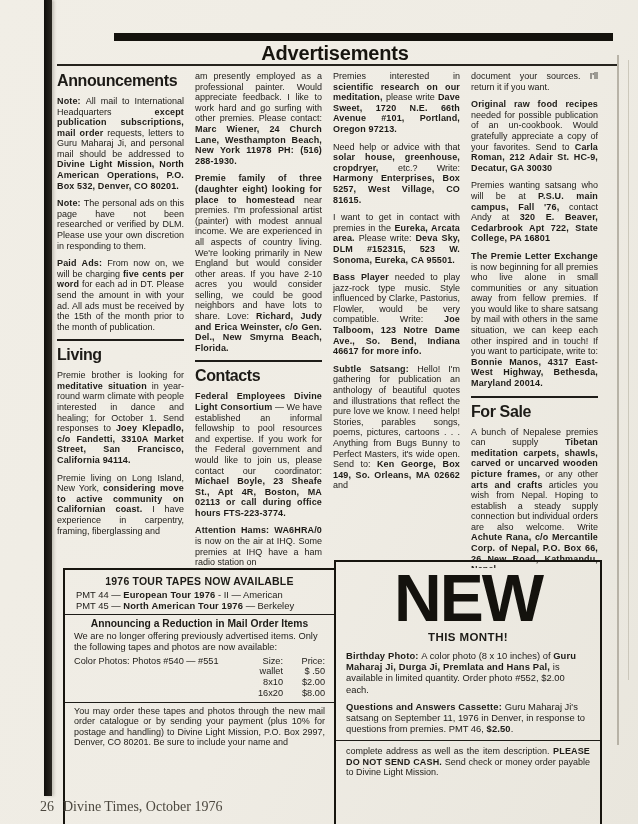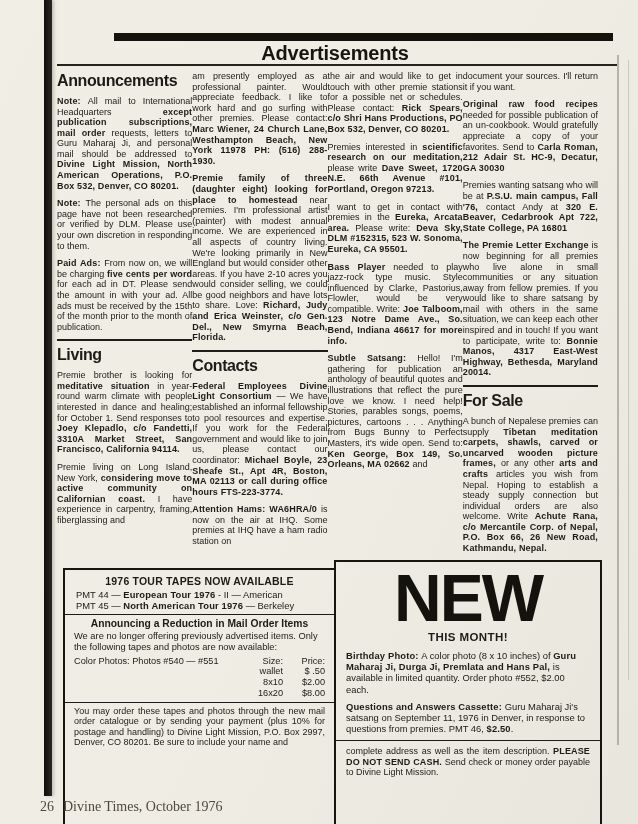--- a/index.html
+++ b/index.html
@@ -15,21 +15,21 @@
     background:linear-gradient(90deg,#0f0e0b,#2b2822);box-shadow:2px 0 3px rgba(60,55,45,.25);}
   .edge-line-1{position:absolute;left:617px;top:55px;width:2px;height:690px;background:#a5a093;opacity:.75;}
   .edge-line-2{position:absolute;left:628px;top:60px;width:1px;height:620px;background:#c3bfb2;opacity:.8;}
   
   .top-bar{position:absolute;left:114px;top:33px;width:499px;height:8px;background:#14120d;}
   .page-title{position:absolute;left:57px;top:42px;width:556px;text-align:center;
     font-size:20px;font-weight:bold;letter-spacing:-.2px;color:#17150f;}
   .title-rule{position:absolute;left:57px;top:64px;width:560px;height:2px;background:#26231d;}
   
   .columns{position:absolute;left:57px;top:71px;width:541px;height:497px;overflow:hidden;
-    display:grid;grid-template-columns:repeat(4,1fr);column-gap:0;}
+    display:grid;grid-template-columns:repeat(4,1fr);column-gap:11px;}
   .col{min-width:0;font-size:9px;line-height:10.6px;text-align:justify;}
   .sechead{font-size:16px;font-weight:bold;letter-spacing:-.4px;line-height:1.12;margin:1px 0 6px;text-align:left;}
   .secrule{border-top:2px solid #1e1c18;margin:5px 0 5px;}
   .ad{margin:0 0 7px;}
   .bb{font-weight:bold;letter-spacing:.15px;}
   
   .tour-box{position:absolute;left:63px;top:568px;width:273px;height:264px;
     border:2.5px solid #17150f;padding:5px 9px 4px;overflow:hidden;}
   .tour-title{font-size:10.5px;font-weight:bold;text-align:center;letter-spacing:.2px;margin-bottom:2px;}
   .tape{font-size:9.4px;line-height:11px;padding-left:2px;white-space:nowrap;overflow:hidden;}
@@ -76,22 +76,22 @@
     </div>
     <div class="col">
       <p class="ad"><span>am presently employed as a professional painter. Would appreciate feedback. I like to work hard and go surfing with other premies. Please contact: </span><span class="bb">Marc Wiener, 24 Church Lane, Westhampton Beach, New York 11978 PH: (516) 288-1930.</span></p>
       <p class="ad"><span class="bb">Premie family of three (daughter eight) looking for place to homestead </span><span>near premies. I'm professional artist (painter) with modest annual income. We are experienced in all aspects of country living. We're looking primarily in New England but would consider other areas. If you have 2-10 acres you would consider selling, we could be good neighbors and have lots to share. Love: </span><span class="bb">Richard, Judy and Erica Weinster, c/o Gen. Del., New Smyrna Beach, Florida.</span></p>
       <div class="secrule"></div>
       <div class="sechead">Contacts</div>
       <p class="ad"><span class="bb">Federal Employees Divine Light Consortium </span><span>— We have established an informal fellowship to pool resources and expertise. If you work for the Federal government and would like to join us, please contact our coordinator: </span><span class="bb">Michael Boyle, 23 Sheafe St., Apt 4R, Boston, MA 02113 or call during office hours FTS-223-3774.</span></p>
       <p class="ad"><span class="bb">Attention Hams: WA6HRA/0 </span><span>is now on the air at IHQ. Some premies at IHQ have a ham radio station on</span></p>
     </div>
     <div class="col">
-      <p class="ad"><span>the air and would like to get in touch with other premie stations for a possible net or schedules. Please contact: </span><span class="bb">Rick Spears, c/o Shri Hans Productions, PO Box 532, Denver, CO 80201.</span></p>
       <p class="ad"><span>Premies interested in </span><span class="bb">scientific research on our meditation, </span><span>please write </span><span class="bb">Dave Sweet, 1720 N.E. 66th Avenue #101, Portland, Oregon 97213.</span></p>
+      <p class="ad"><span>Need help or advice with that </span><span class="bb">solar house, greenhouse, cropdryer, </span><span>etc.? Write: </span><span class="bb">Harmony Enterprises, Box 5257, West Village, CO 81615.</span></p>
       <p class="ad"><span>I want to get in contact with premies in the </span><span class="bb">Eureka, Arcata area. </span><span>Please write: </span><span class="bb">Deva Sky, DLM #152315, 523 W. Sonoma, Eureka, CA 95501.</span></p>
       <p class="ad"><span class="bb">Bass Player </span><span>needed to play jazz-rock type music. Style influenced by Clarke, Pastorius, Flowler, would be very compatible. Write: </span><span class="bb">Joe Talboom, 123 Notre Dame Ave., So. Bend, Indiana 46617 for more info.</span></p>
       <p class="ad"><span class="bb">Subtle Satsang: </span><span>Hello! I'm gathering for publication an anthology of beautiful quotes and illustrations that reflect the pure love we know. I need help! Stories, parables songs, poems, pictures, cartoons . . . Anything from Bugs Bunny to Perfect Masters, it's wide open. Send to: </span><span class="bb">Ken George, Box 149, So. Orleans, MA 02662 </span><span>and</span></p>
     </div>
     <div class="col">
       <p class="ad"><span>document your sources. I'll return it if you want.</span></p>
       <p class="ad"><span class="bb">Original raw food recipes </span><span>needed for possible publication of an un-cookbook. Would gratefully appreciate a copy of your favorites. Send to </span><span class="bb">Carla Roman, 212 Adair St. HC-9, Decatur, GA 30030</span></p>
       <p class="ad"><span>Premies wanting satsang who will be at </span><span class="bb">P.S.U. main campus, Fall '76, </span><span>contact Andy at </span><span class="bb">320 E. Beaver, Cedarbrook Apt 722, State College, PA 16801</span></p>
       <p class="ad"><span class="bb">The Premie Letter Exchange </span><span>is now beginning for all premies who live alone in small communities or any situation away from fellow premies. If you would like to share satsang by mail with others in the same situation, we can keep each other inspired and in touch! If you want to participate, write to: </span><span class="bb">Bonnie Manos, 4317 East-West Highway, Bethesda, Maryland 20014.</span></p>
       <div class="secrule"></div>

